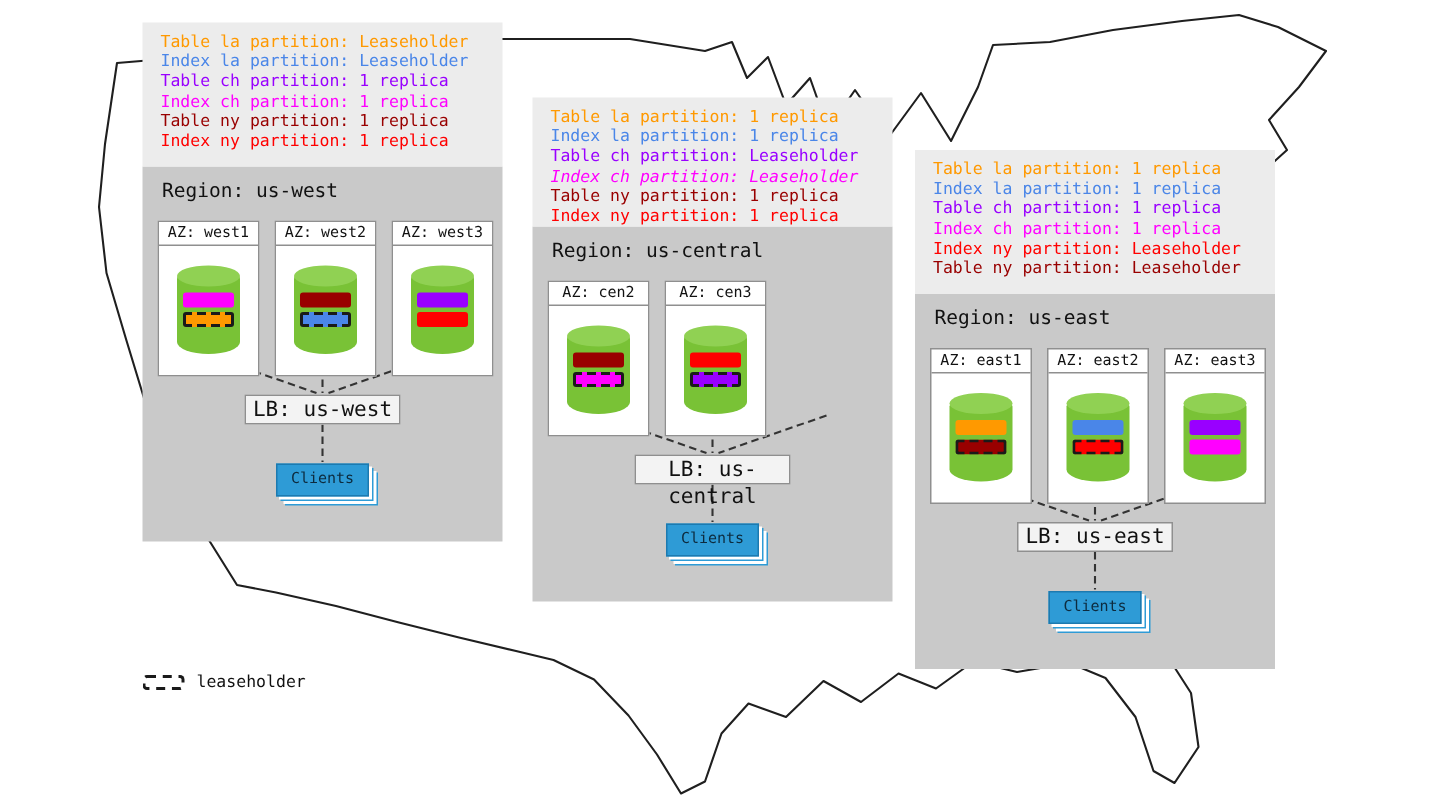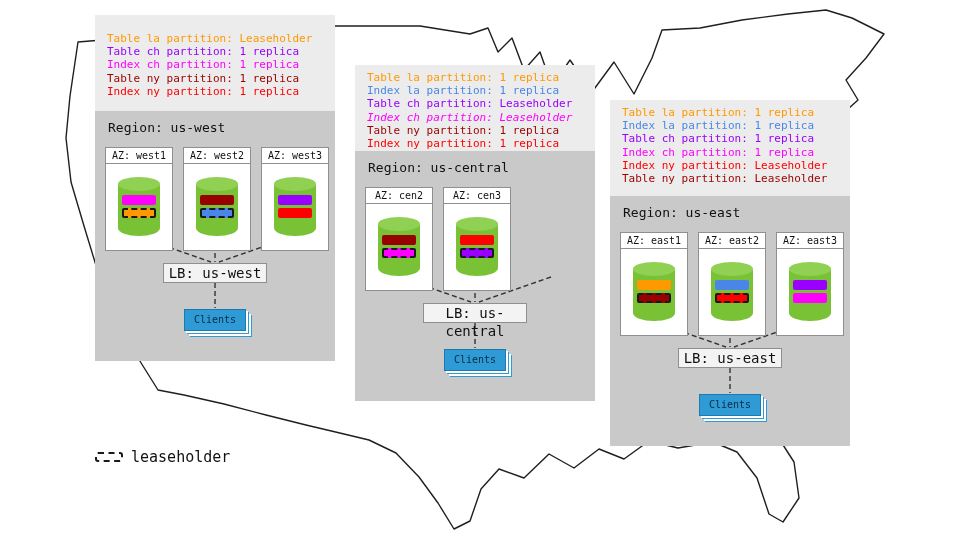--- a/index.html
+++ b/index.html
@@ -32,41 +32,42 @@
   .bar.leaseholder{border:2px dashed #1a1a1a}
 
   .lb{position:absolute;left:68px;top:152px;width:104px;height:20px;background:#f3f3f3;
       border:1px solid #8f8f8f;box-sizing:border-box;font-size:14px;line-height:18px;text-align:center;color:#111}
   .clients{position:absolute;left:89px;top:198px;width:62px;height:22px;background:#2e9bd6;
       border:1px solid #1c7ab0;box-sizing:border-box;font-size:10px;line-height:20px;text-align:center;color:#0d2b3e;
       box-shadow:2px 2px 0 0 #ffffff,3px 3px 0 0 #2e9bd6,5px 5px 0 0 #ffffff,6px 6px 0 0 #2e9bd6}
 
   .lh-legend{position:absolute;left:95px;top:448px;z-index:1;display:flex;align-items:center;gap:8px}
   .lh-swatch{width:28px;height:10px;border:2px dashed #1a1a1a;border-radius:3px;background:#fff;box-sizing:border-box}
-  .lh-text{font-size:15px;color:#111}
+  .lh-text{font-size:11px;color:#111}
 </style>
 </head>
 <body>
 
 <svg class="map" width="960" height="540" viewBox="0 0 960 540">
   <path d="M 78 42 L 150 36 L 240 30 L 330 26 L 420 26 L 470 34
            L 488 28 L 498 52 L 512 38 L 524 70 L 540 52 L 552 86 L 570 60 L 592 92 L 614 62 L 634 94 L 652 58 L 662 30
            L 700 28 L 742 20 L 788 14 L 826 10 L 852 18 L 884 34
            L 866 58 L 846 80 L 858 100 L 838 118
            L 826 150 L 844 168 L 818 196 L 834 214 L 806 244 L 818 266 L 794 296
            L 806 326 L 782 356 L 794 386 L 766 412
            L 776 434 L 794 462 L 799 498 L 783 522 L 769 514 L 757 478 L 737 452 L 713 442
            L 678 448 L 649 441 L 624 459 L 599 449 L 574 468 L 549 454 L 524 478 L 499 469
            L 481 489 L 470 521 L 454 529 L 438 503 L 419 477 L 396 453 L 369 440 L 344 434
            L 306 425 L 266 415 L 224 404 L 184 395 L 158 390
            L 138 358 L 116 318 L 98 272 L 84 226 L 71 182 L 66 138 L 70 96 Z"></path>
 </svg>
 
 <div class="notes" style="left:95px;top:15px;height:96px">
-  <div class="note" style="color: rgb(255, 153, 0); margin-top: 11px;">Table la partition: Leaseholder</div>
+  <div class="note" style="color: rgb(255, 153, 0);">Table la partition: Leaseholder</div>
+  <div class="note" style="color: rgb(74, 134, 232);">Index la partition: Leaseholder</div>
   <div class="note" style="color: rgb(153, 0, 255);">Table ch partition: 1 replica</div>
   <div class="note" style="color: rgb(255, 0, 255);">Index ch partition: 1 replica</div>
   <div class="note" style="color: rgb(153, 0, 0);">Table ny partition: 1 replica</div>
   <div class="note" style="color: rgb(255, 0, 0);">Index ny partition: 1 replica</div>
 </div>
 
 <div class="region" style="left:95px;top:111px">
   <svg class="connectors" width="240" height="250" viewBox="0 0 240 250">
     <path d="M44 126 L116 151"></path>
     <path d="M120 126 L120 151"></path>

